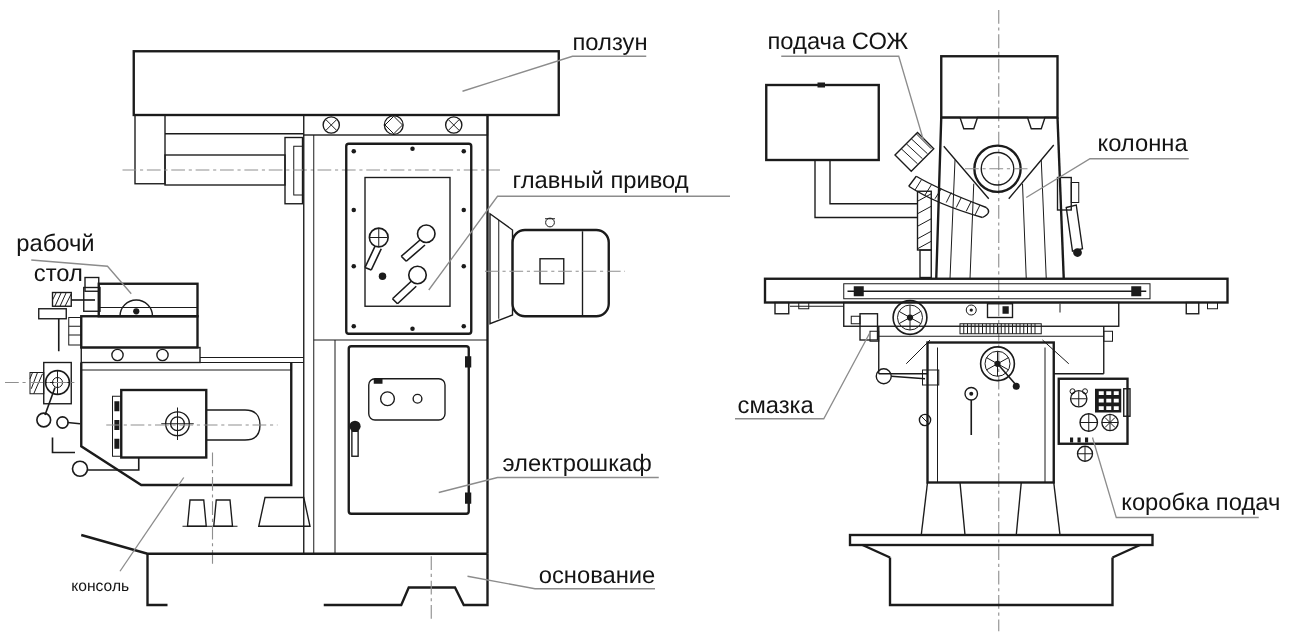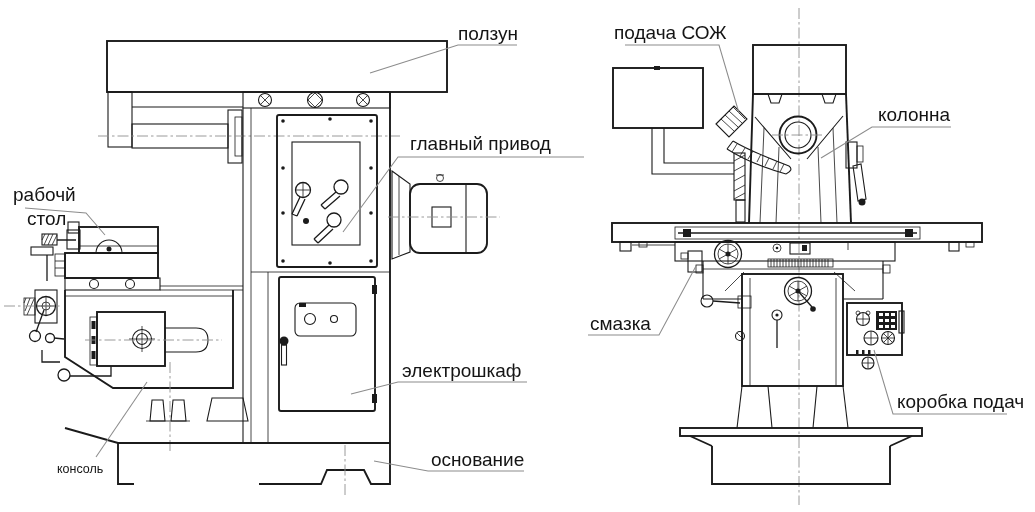--- a/index.html
+++ b/index.html
@@ -1,16 +1,16 @@
 <!DOCTYPE html>
 <html><head>
 <meta charset="utf-8">
 <style>
   html,body{margin:0;padding:0;background:#fff;}
-  .stage{width:1035px;height:512px;background:#ffffff;position:relative;overflow:hidden;border-radius:18px;}
+  .stage{width:1035px;height:512px;background:#ffffff;position:relative;overflow:hidden;}
   svg{display:block;}
   
   .ln{fill:none;stroke:#1b1b1b;stroke-width:1.3;stroke-linejoin:miter;stroke-linecap:butt;}
   .thick{stroke-width:1.9;}
   .med{stroke-width:1.1;}
   .thin{stroke-width:0.8;}
   .fillb{fill:#1b1b1b;stroke:none;}
   .fillw{fill:#ffffff;stroke:none;}
   .cl{fill:none;stroke:#8f8f8f;stroke-width:0.9;stroke-dasharray:11 3 2.5 3;}
   .ld{fill:none;stroke:#8c8c8c;stroke-width:1.05;}

